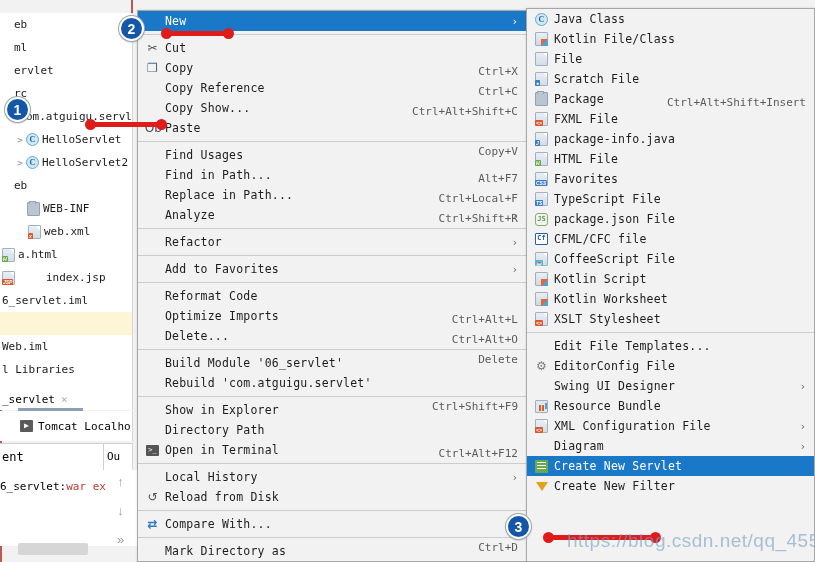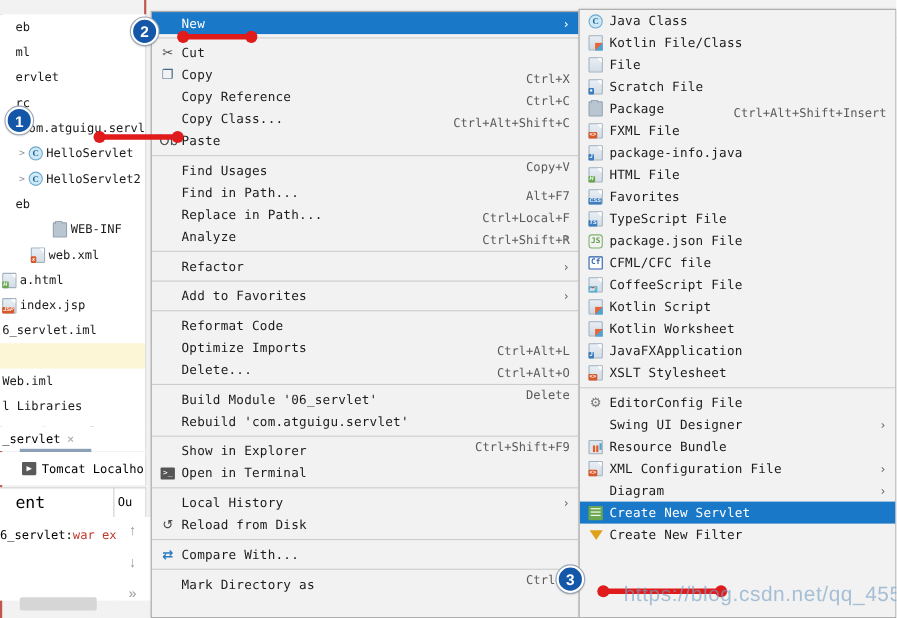--- a/index.html
+++ b/index.html
@@ -119,22 +119,22 @@
     display:flex; align-items:center; padding-left:20px;
   }
   .run-icon{
     width:13px;height:12px;background:#5a5a5a;border-radius:1px;color:#fff;
     font-size:8px;line-height:12px;text-align:center;margin-right:5px; flex:none;
   }
   .run-head {
     position:absolute; left:0; top:443px; width:133px; height:27px;
     border-top:1px solid #cfcfcf; border-right:1px solid #d8d8d8;
     background:#ffffff;
-    font-family:"DejaVu Sans Mono", monospace; font-size:15px;
-    display:flex; align-items:center; padding-left:14px;
+    font-family:"DejaVu Sans Mono", monospace; font-size:12px;
+    display:flex; align-items:center; padding-left:2px;
   }
   .run-body {
     position:absolute; left:0; top:470px; width:160px; height:76px;
     background:#ffffff; border-right:1px solid #d8d8d8;
     font-family:"DejaVu Sans Mono", monospace; font-size:11px;
     padding-left:0; padding-top:10px;
   }
   .run-body .warn { color:#c0392b; }
   .run-scroll {
     position:absolute; left:18px; top:543px; width:70px; height:12px;
@@ -335,37 +335,37 @@
     </div>
     <div class="tree-row" style="padding-left:14px;">
       <span class="tw">&gt;</span>
       <span class="ic ic-class">C</span>
       <span class="tree-label">HelloServlet2</span>
     </div>
     <div class="tree-row">
       <span class="tw"></span>
       <span class="tree-label">eb</span>
     </div>
-    <div class="tree-row" style="padding-left:27px;justify-content:center;">
+    <div class="tree-row" style="padding-left:27px;">
       <span class="ic ic-folder"></span>
       <span class="tree-label">WEB-INF</span>
     </div>
     <div class="tree-row" style="padding-left:28px;">
       <span class="ic ic-file">
           <i class="ic-badge" style="background:#d9582b;">x</i>
         </span>
       <span class="tree-label">web.xml</span>
     </div>
     <div class="tree-row" style="padding-left:2px;">
       <span class="ic ic-file">
           <i class="ic-badge" style="background:#6aa84f;">H</i>
         </span>
       <span class="tree-label">a.html</span>
     </div>
-    <div class="tree-row" style="padding-left:2px;">
+    <div class="tree-row" style="padding-left:2px;gap:28px;">
       <span class="ic ic-file">
           <i class="ic-badge" style="background:#d9582b;">JSP</i>
         </span>
       <span class="tree-label">index.jsp</span>
     </div>
     <div class="tree-row">
       <span class="tree-label">6_servlet.iml</span>
     </div>
     <div class="tree-row highlight">
       <span class="tree-label"></span>
@@ -433,21 +433,21 @@
         <span class="mi-label">Copy</span>
         <span class="mi-key">Ctrl+C</span>
       </div>
       <div class="mi">
         <span class="mi-icon"></span>
         <span class="mi-label">Copy Reference</span>
         <span class="mi-key">Ctrl+Alt+Shift+C</span>
       </div>
       <div class="mi">
         <span class="mi-icon"></span>
-        <span class="mi-label">Copy Class...</span>
+        <span class="mi-label">Copy Show...</span>
       </div>
       <div class="mi">
         <span class="mi-icon">
           <span class="gl ic-paste">Ὄb</span>
         </span>
         <span class="mi-label">Paste</span>
         <span class="mi-key">Copy+V</span>
       </div>
       <div class="sep"></div>
       <div class="mi">
@@ -507,20 +507,25 @@
         <span class="mi-icon"></span>
         <span class="mi-label">Rebuild 'com.atguigu.servlet'</span>
         <span class="mi-key">Ctrl+Shift+F9</span>
       </div>
       <div class="sep"></div>
       <div class="mi">
         <span class="mi-icon"></span>
         <span class="mi-label">Show in Explorer</span>
       </div>
       <div class="mi">
+        <span class="mi-icon"></span>
+        <span class="mi-label">Directory Path</span>
+        <span class="mi-key">Ctrl+Alt+F12</span>
+      </div>
+      <div class="mi">
         <span class="mi-icon">
           <span class="sq-term">&gt;_</span>
         </span>
         <span class="mi-label">Open in Terminal</span>
       </div>
       <div class="sep"></div>
       <div class="mi">
         <span class="mi-icon"></span>
         <span class="mi-label">Local History</span>
         <span class="mi-arrow">›</span>
@@ -651,34 +656,30 @@
       </div>
       <div class="mi">
         <span class="mi-icon">
           <span class="ic ic-kt" style="margin-right:0"></span>
         </span>
         <span class="mi-label">Kotlin Worksheet</span>
       </div>
       <div class="mi">
         <span class="mi-icon">
           <span class="ic ic-file" style="margin-right:0">
-            <i class="ic-badge" style="background:#3b7dbf">J</i>
-          </span>
-        </span>
-        <span class="mi-label">JavaFXApplication</span>
-      </div>
-      <div class="mi">
-        <span class="mi-icon">
-          <span class="ic ic-file" style="margin-right:0">
             <i class="ic-badge" style="background:#d9582b">&lt;&gt;</i>
           </span>
         </span>
         <span class="mi-label">XSLT Stylesheet</span>
       </div>
       <div class="sep"></div>
+      <div class="mi">
+        <span class="mi-icon"></span>
+        <span class="mi-label">Edit File Templates...</span>
+      </div>
       <div class="mi">
         <span class="mi-icon">
           <span class="gl ic-gear">⚙</span>
         </span>
         <span class="mi-label">EditorConfig File</span>
       </div>
       <div class="mi">
         <span class="mi-icon"></span>
         <span class="mi-label">Swing UI Designer</span>
         <span class="mi-arrow">›</span>

